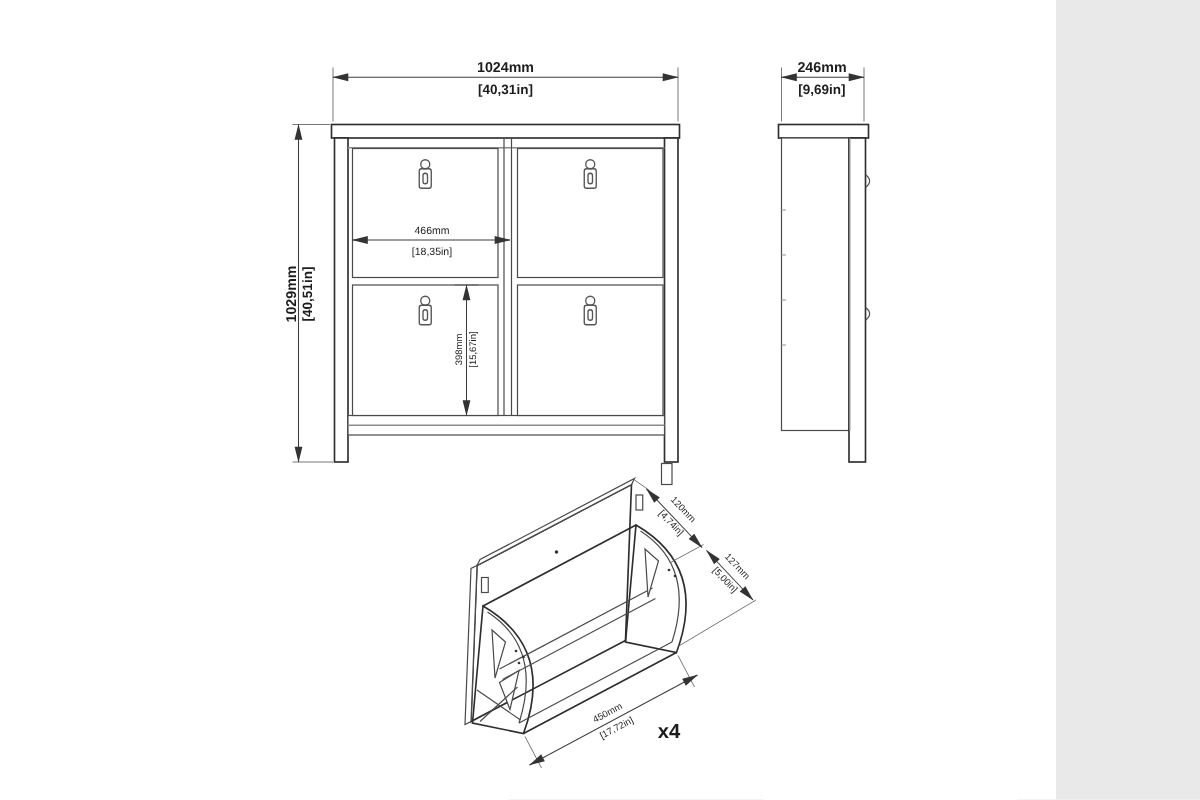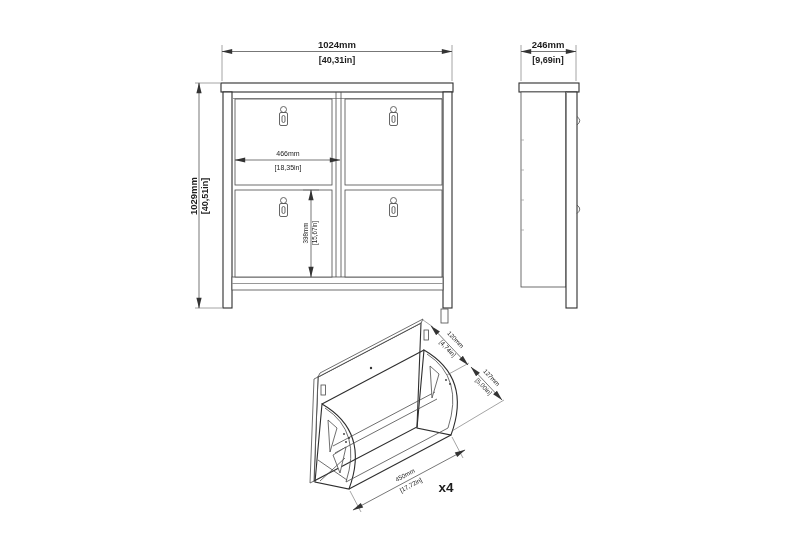--- a/index.html
+++ b/index.html
@@ -1,17 +1,17 @@
 <!DOCTYPE html>
 <html><head>
 <meta charset="utf-8">
 <style>
   html,body{margin:0;padding:0;background:#e9e9e9;}
   .stage{
-    width:800px;height:533px;background:#ffffff;position:relative;overflow:hidden;
+    width:704px;height:533px;background:#ffffff;position:relative;overflow:hidden;
     font-family:"Liberation Sans",sans-serif;
   }
   svg{position:absolute;left:0;top:0;}
   text{fill:#1d1d1d;}
   .dim-main{font-size:9.5px;font-weight:bold;}
   .dim-main2{font-size:9px;font-weight:bold;}
   .dim-inner{font-size:7px;}
   .dim-small{font-size:6.3px;}
   .qty{font-size:13.5px;font-weight:bold;}
   .ln{stroke:#2e2e2e;fill:none;stroke-width:1.1;}

